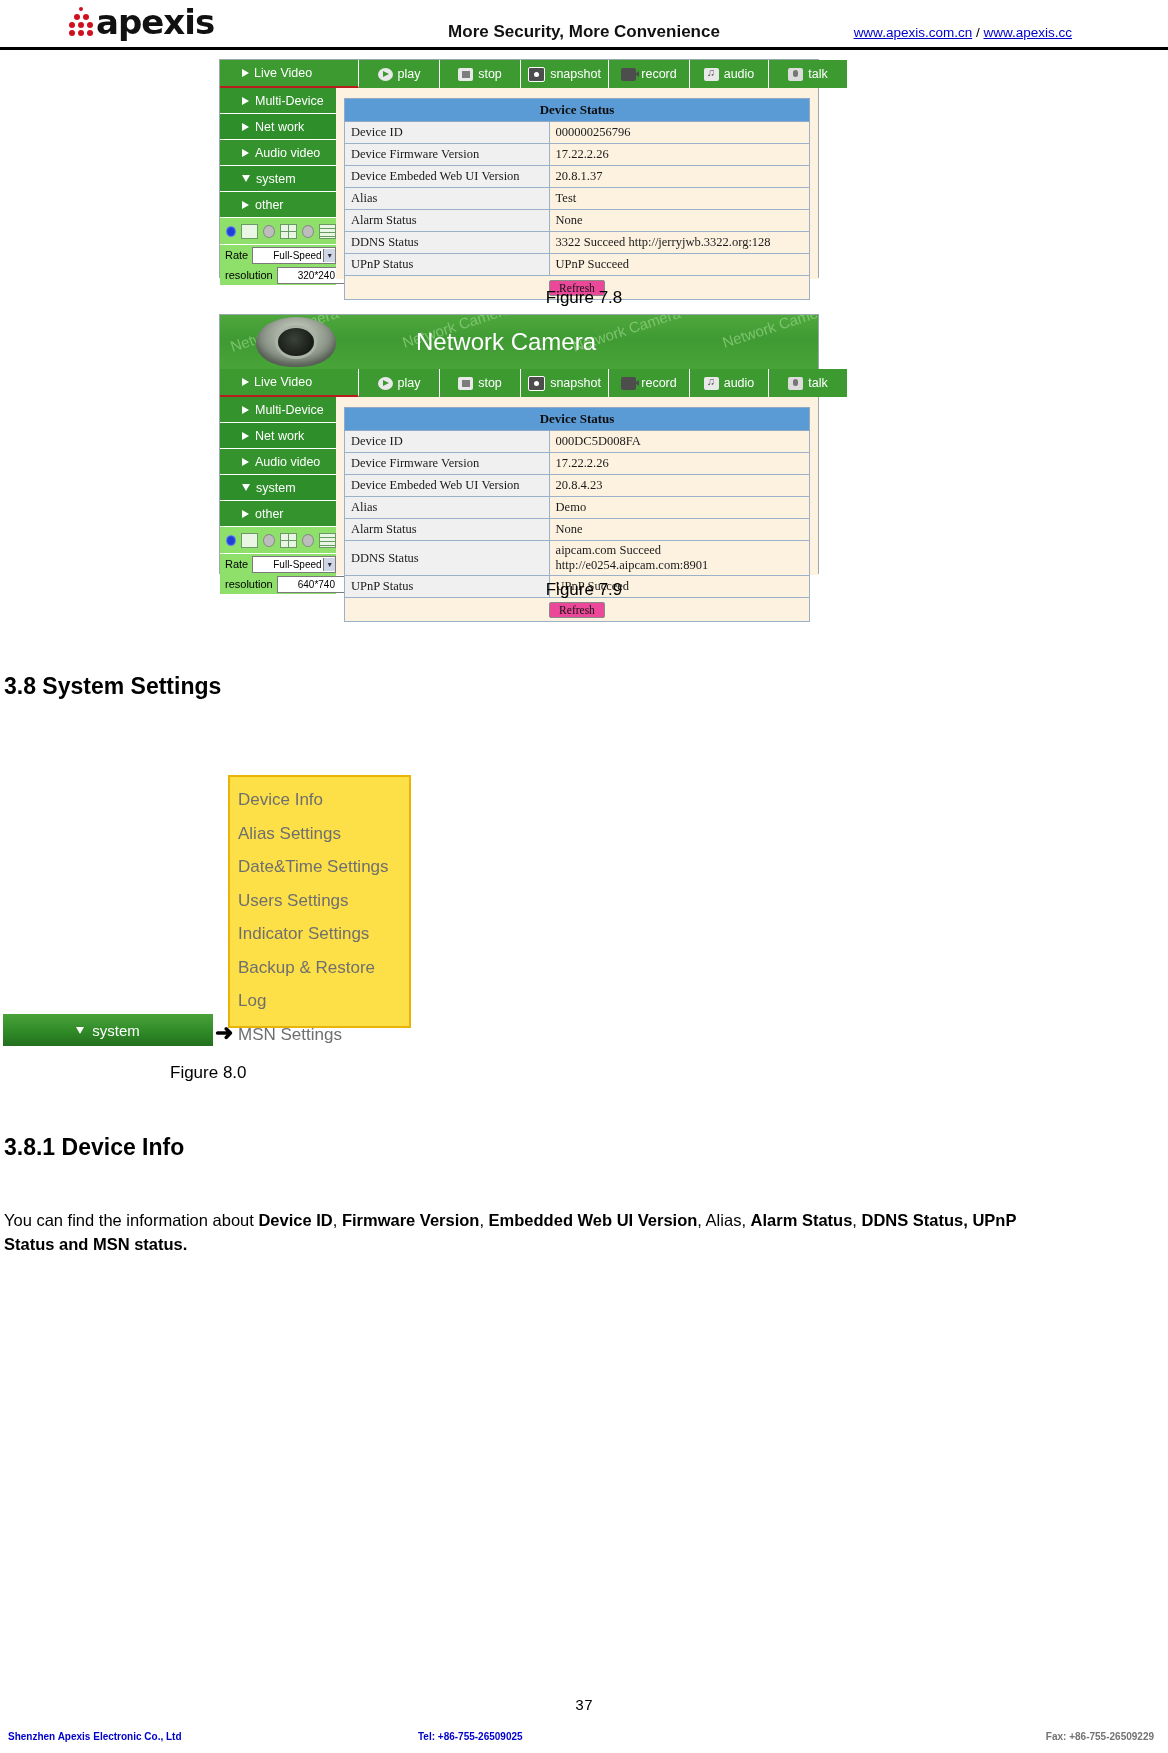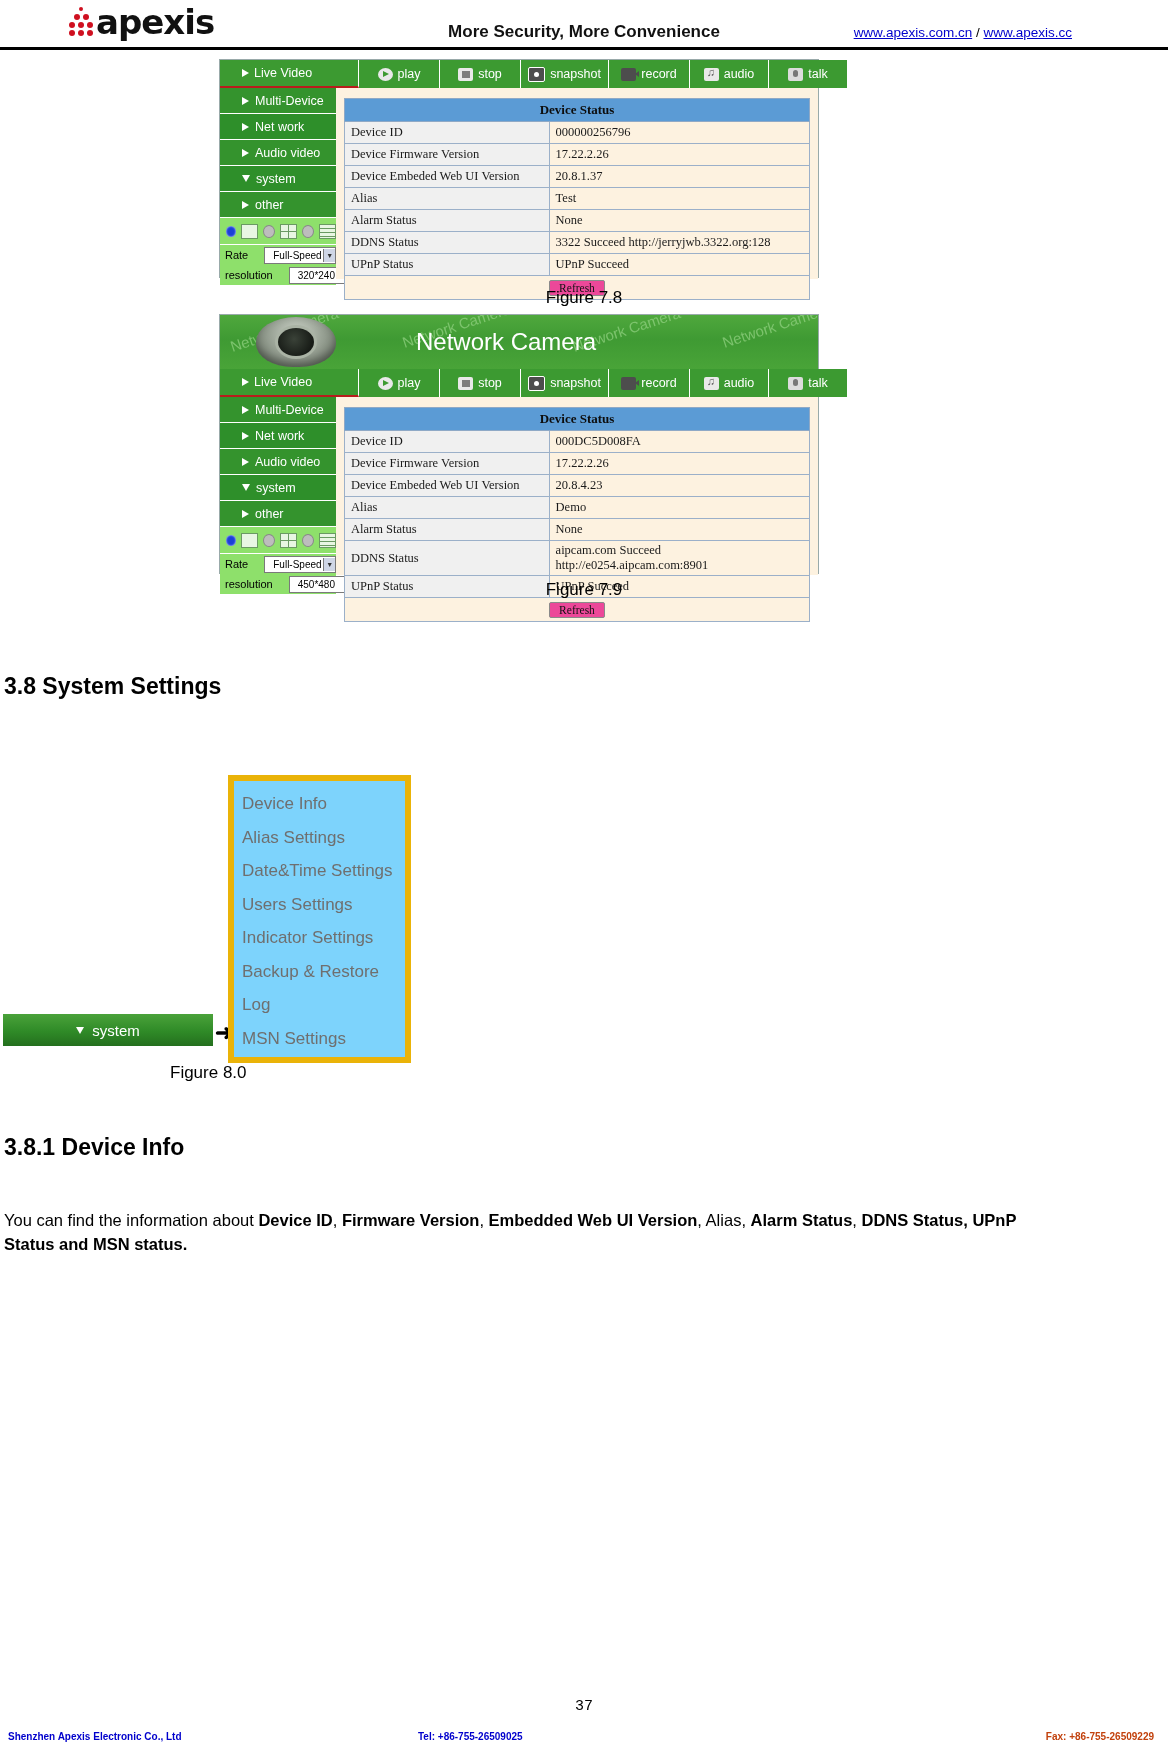--- a/index.html
+++ b/index.html
@@ -155,23 +155,22 @@
      #e8f6e3;}
   .lay-box.n{background:
      repeating-linear-gradient(#e8f6e3 0 3px,#6a9a63 3px 4px),
      repeating-linear-gradient(90deg,#e8f6e3 0 4px,#6a9a63 4px 5px);}
   .rate-row{
     height:20px;background:#8ee06b;display:flex;align-items:center;
     padding-left:5px;gap:4px;font-size:11px;color:#000;
   }
   .mini-select{
     height:15px;min-width:62px;background:#fff;border:1px solid #7a7a7a;
-    font-size:10px;display:flex;align-items:center;padding-left:8px;
+    font-size:10px;display:flex;align-items:center;padding-left:20px;
     justify-content:space-between;
-    margin-left:12px;
   }
   .mini-select .arw{
     width:11px;height:13px;background:#cfd6e6;border-left:1px solid #7a7a7a;
     display:flex;align-items:center;justify-content:center;font-size:7px;color:#333;
   }
 
   
   .stat-wrap{padding:10px 8px 6px 8px;}
   .stat-table{
     width:100%;border-collapse:collapse;
@@ -210,41 +209,41 @@
   .sysbtn{
     position:absolute;left:3px;top:1014px;width:210px;height:32px;
     background:linear-gradient(180deg,#4aa23a 0%,#2f8a27 55%,#246f1e 100%);
     display:flex;align-items:center;justify-content:center;gap:8px;
     color:#fff;font-size:15px;
   }
   .arrow-right{
     position:absolute;left:215px;top:1020px;font-size:22px;font-weight:bold;color:#000;
   }
   .menu-box{
-    position:absolute;left:228px;top:775px;width:183px;height:288px;
-    border:6px solid #eab308;background:#7dd3fc;box-sizing:border-box;
+    position:absolute;left:228px;top:775px;width:183px;height:253px;
+    border:2px solid #eab308;background:#fde047;box-sizing:border-box;
     padding:6px 0 0 8px;
   }
   .menu-item{
     font-size:17px;color:#6f6f6f;line-height:33.5px;white-space:nowrap;
     font-family:"Liberation Sans",sans-serif;
   }
 
   
   .page-num{
     position:absolute;left:0;right:0;top:1698px;text-align:center;
     font-size:15px;color:#000;font-family:Liberation Mono, monospace;
   }
   .footer{
     position:absolute;left:0;right:0;top:1722px;height:28px;
     display:flex;align-items:center;font-weight:bold;font-size:10px;
   }
   .footer .f-left{position:absolute;left:8px;color:#0000cc;}
   .footer .f-mid{position:absolute;left:418px;color:#0000cc;}
-  .footer .f-right{position:absolute;right:14px;color:#c2410c;}
+  .footer .f-right{position:absolute;right:14px;color:#737373;}
 </style>
 </head>
 <body>
 
 <div class="page-header">
   <div class="logo-wrap">
     <span class="logo-dots">
       <i class="d0"></i>
         <i class="d1"></i>
         <i class="d2"></i>
@@ -462,21 +461,21 @@
       <div class="rate-row">
         <span>Rate</span>
         <span class="mini-select">
           <span>Full-Speed</span>
           <span class="arw">▼</span>
         </span>
       </div>
       <div class="rate-row">
         <span>resolution</span>
         <span class="mini-select">
-          <span>450*480</span>
+          <span>640*740</span>
           <span class="arw">▼</span>
         </span>
       </div>
     </div>
     <div style="flex:1;background:#fdf2e0;">
       <div class="stat-wrap">
         <table class="stat-table">
           <tbody>
               <tr>
                 <th colspan="2">Device Status</th>

